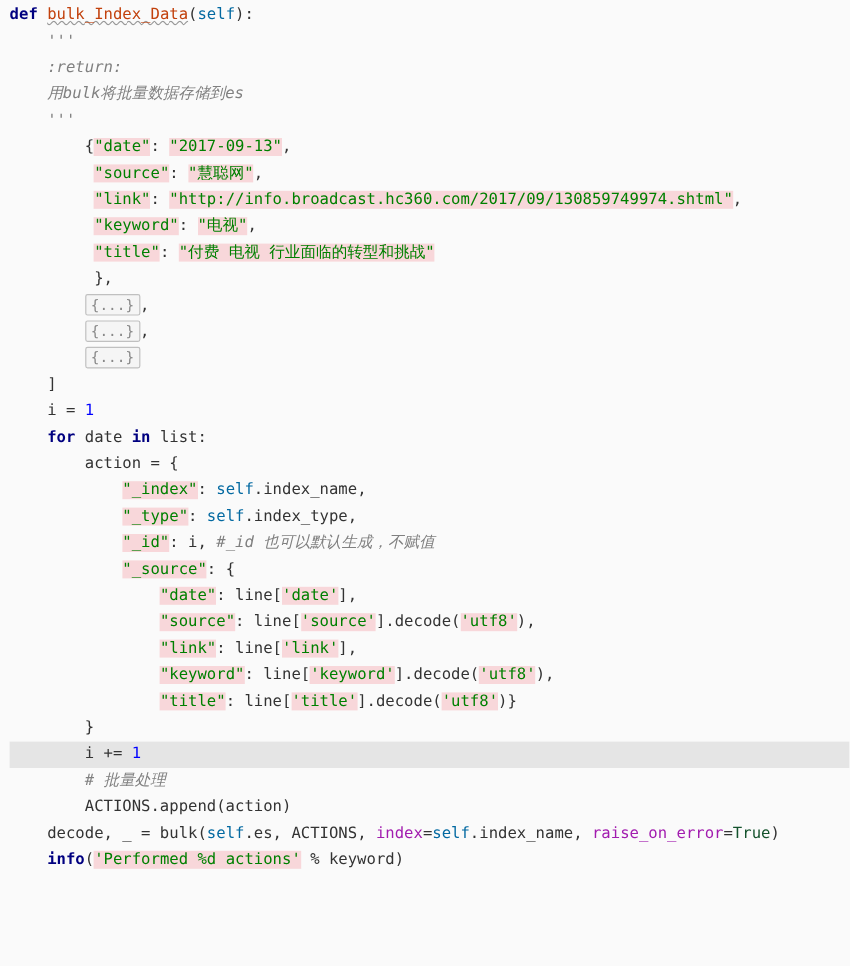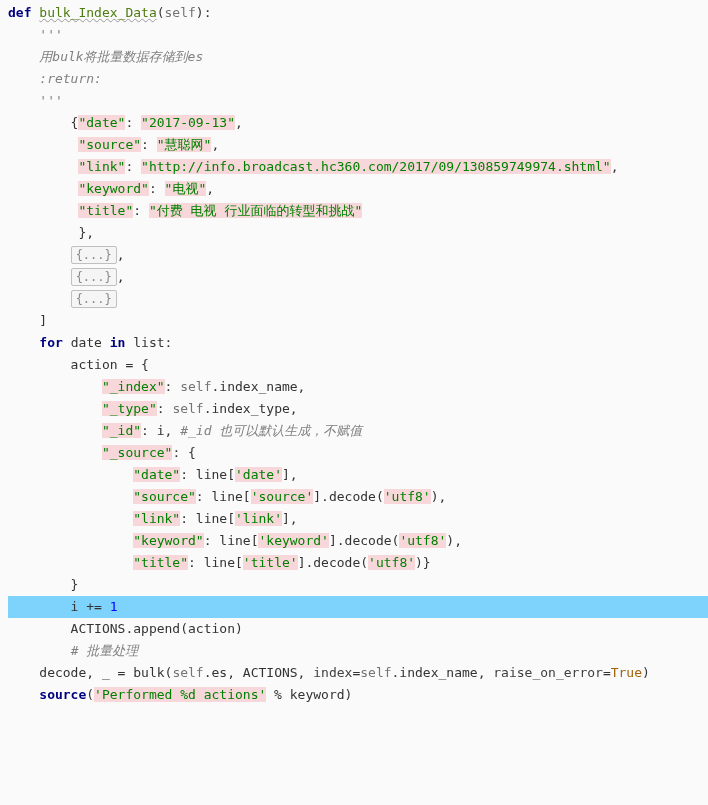--- a/index.html
+++ b/index.html
@@ -13,76 +13,77 @@
   padding: 2px 0;
 }
 .code-area {
   padding-left: 8px;
 }
 .line {
   white-space: pre;
   position: relative;
 }
 .line.highlighted {
-  background: #7dd3fc;
+  background: #e5e5e5;
 }
 .wavy {
   text-decoration: underline wavy #999;
   text-decoration-thickness: 0.5px;
 }
 .fold {
   display: inline-block;
   border: 1px solid #c0c0c0;
   background: #f5f5f5;
   color: #888;
   padding: 0 4px;
   border-radius: 2px;
   font-size: 12px;
   line-height: 16px;
 }
 .kw { color: #000080; font-weight: bold; }
-.fname { color: #4d7c0f; }
-.self { color: #737373; }
+.fname { color: #c2410c; }
+.self { color: #0369a1; }
 .comment { color: #808080; font-style: italic; }
 .comment.em { font-style: italic; }
 .num { color: #0000ff; }
 .str-hl { background: #f8d7da; color: #008000; }
-.param { color: #404040; margin-top: 32px; }
-.boolv { color: #a16207; }
+.param { color: #a21caf; margin-top: 32px; }
+.boolv { color: #14532d; }
 </style>
 </head>
 <body>
 
 <div class="code-area">
 
 <div class="line"><span class="kw">def </span><span class="fname wavy">bulk_Index_Data</span><span>(</span><span class="self">self</span><span>):</span></div>
 
 <div class="line"><span class="comment">    '''</span></div>
+<div class="line"><span class="comment em">    :return:</span></div>
 <div class="line"><span class="comment em">    用bulk将批量数据存储到es</span></div>
-<div class="line"><span class="comment em">    :return:</span></div>
 <div class="line"><span class="comment">    '''</span></div>
 
 
 <div class="line"><span>        {</span><span class="str-hl">"date"</span><span>: </span><span class="str-hl">"2017-09-13"</span><span>,</span></div>
 
 <div class="line"><span>         </span><span class="str-hl">"source"</span><span>: </span><span class="str-hl">"慧聪网"</span><span>,</span></div>
 
 <div class="line"><span>         </span><span class="str-hl">"link"</span><span>: </span><span class="str-hl">"http://info.broadcast.hc360.com/2017/09/130859749974.shtml"</span><span>,</span></div>
 
 <div class="line"><span>         </span><span class="str-hl">"keyword"</span><span>: </span><span class="str-hl">"电视"</span><span>,</span></div>
 
 <div class="line"><span>         </span><span class="str-hl">"title"</span><span>: </span><span class="str-hl">"付费 电视 行业面临的转型和挑战"</span></div>
 
 <div class="line"><span>         },</span></div>
 
 <div class="line"><span>        </span><span class="fold">{...}</span><span>,</span></div>
 <div class="line"><span>        </span><span class="fold">{...}</span><span>,</span></div>
 <div class="line"><span>        </span><span class="fold">{...}</span></div>
 
 <div class="line"><span>    ]</span></div>
+<div class="line"><span>    i = </span><span class="num">1</span></div>
 
 <div class="line"><span class="kw">    for </span><span>date </span><span class="kw">in </span><span>list:</span></div>
 
 <div class="line"><span>        action = {</span></div>
 
 <div class="line"><span>            </span><span class="str-hl">"_index"</span><span>: </span><span class="self">self</span><span>.index_name,</span></div>
 
 <div class="line"><span>            </span><span class="str-hl">"_type"</span><span>: </span><span class="self">self</span><span>.index_type,</span></div>
 
 <div class="line"><span>            </span><span class="str-hl">"_id"</span><span>: i, </span><span class="comment">#_id 也可以默认生成，不赋值</span></div>
@@ -96,21 +97,21 @@
 <div class="line"><span>                </span><span class="str-hl">"link"</span><span>: line[</span><span class="str-hl">'link'</span><span>],</span></div>
 
 <div class="line"><span>                </span><span class="str-hl">"keyword"</span><span>: line[</span><span class="str-hl">'keyword'</span><span>].decode(</span><span class="str-hl">'utf8'</span><span>),</span></div>
 
 <div class="line"><span>                </span><span class="str-hl">"title"</span><span>: line[</span><span class="str-hl">'title'</span><span>].decode(</span><span class="str-hl">'utf8'</span><span>)}</span></div>
 
 <div class="line"><span>        }</span></div>
 
 <div class="line highlighted"><span>        i </span><span>+= </span><span class="num">1</span></div>
 
+<div class="line"><span>        </span><span class="comment"># 批量处理</span></div>
+
 <div class="line"><span>        ACTIONS.append(action)</span></div>
-
-<div class="line"><span>        </span><span class="comment"># 批量处理</span></div>
 
 <div class="line"><span>    decode, _ = bulk(</span><span class="self">self</span><span>.es, ACTIONS, </span><span class="param">index</span><span>=</span><span class="self">self</span><span>.index_name, </span><span class="param">raise_on_error</span><span>=</span><span class="boolv">True</span><span>)</span></div>
 
-<div class="line"><span class="kw">    source</span><span>(</span><span class="str-hl">'Performed %d actions'</span><span> % keyword)</span></div>
+<div class="line"><span class="kw">    info</span><span>(</span><span class="str-hl">'Performed %d actions'</span><span> % keyword)</span></div>
 
 </div>
 
 </body></html>

